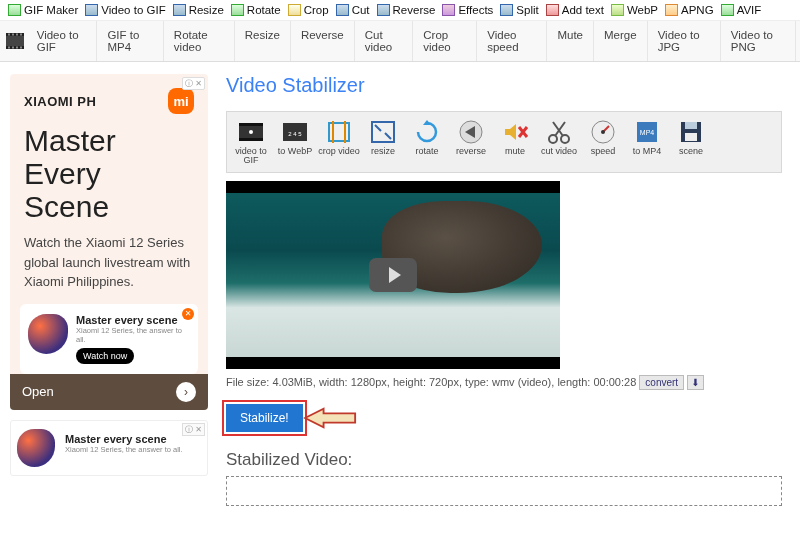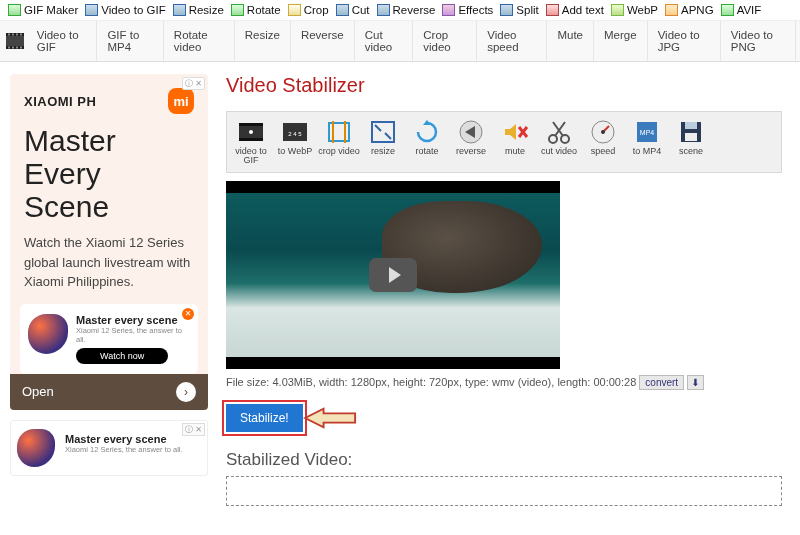--- a/index.html
+++ b/index.html
@@ -22,33 +22,33 @@
   .ad1-header { display: flex; align-items: center; justify-content: space-between; padding: 14px 14px 6px; }
   .ad1-brand { font-weight: bold; letter-spacing: 0.5px; font-size: 13px; color: #222; }
   .mi-logo { width: 26px; height: 26px; background: #ff6900; border-radius: 8px; display:flex; align-items:center; justify-content:center; color:#fff; font-size:13px; font-weight:bold; }
   .ad1-title { font-size: 30px; line-height: 1.1; padding: 4px 14px 10px; color: #222; font-weight: 500; }
   .ad1-desc { font-size: 13px; line-height: 1.5; padding: 0 14px 12px; color: #444; }
   .ad1-card { margin: 0 10px 0; background: #fff; border-radius: 6px; position: relative; padding: 10px 10px 10px 56px; min-height: 62px; }
   .ad1-card .mini-close { position: absolute; top: 4px; right: 4px; font-size:8px; color:#fff; background:#ff6900; border-radius:50%; width:12px; height:12px; display:flex; align-items:center; justify-content:center; }
   .ad1-card-title { font-size: 11px; font-weight: bold; color:#222; }
   .ad1-card-sub { font-size: 7.5px; color:#888; }
   .orb { width: 40px; height:40px; position:absolute; left:8px; top:10px; background: radial-gradient(circle at 30% 30%, #ff7043, #3d2f7e 70%); border-radius: 50% 40% 60% 50%; }
-  .watch-btn { display:inline-block; background:#000; color:#fff; border-radius:12px; padding:3px 24px; font-size:9px; margin-top:4px; }
+  .watch-btn { display:inline-block; background:#000; color:#fff; border-radius:12px; padding:3px 7px; font-size:9px; margin-top:4px; }
   .ad1-footer { background: #5e4d3f; color:#fff; display:flex; justify-content:space-between; align-items:center; padding: 8px 12px; font-size:13px; }
   .ad1-footer .arrow { width:20px; height:20px; background:#fff; border-radius:50%; display:flex; align-items:center; justify-content:center; color:#5e4d3f; font-size:12px; }
   
   .ad2 { margin-top: 10px; background:#fff; border:1px solid #eee; position:relative; border-radius:3px; padding: 6px 6px 6px 54px; min-height: 56px; overflow:hidden; }
   .ad2 .orb2 { width: 38px; height:38px; position:absolute; left:6px; top:8px; background: radial-gradient(circle at 30% 30%, #ff7043, #3d2f7e 70%); border-radius: 50% 40% 60% 50%; }
   .ad2-close { position:absolute; top:2px; right:2px; font-size:8px; color:#999; background:#fafafa; border:1px solid #ddd; padding:0 2px; }
   .ad2-title { font-size: 11px; font-weight:bold; color:#222; margin-top:6px; }
   .ad2-sub { font-size: 7.5px; color:#888; }
   
   
   .content { flex: 1; padding-right: 8px; }
-  .page-title { font-size: 20px; color: #b91c1c; font-weight: normal; margin-bottom: 14px; }
+  .page-title { font-size: 20px; color: #3b82f6; font-weight: normal; margin-bottom: 14px; }
   
   .toolbar { background: #f0f0f0; border: 1px solid #d8d8d8; display: flex; padding: 4px 2px; gap: 0; }
   .tool { width: 44px; display:flex; flex-direction:column; align-items:center; padding: 2px 1px; cursor:pointer; text-align:center; }
   .tool .ico { width: 30px; height: 28px; display:flex; align-items:center; justify-content:center; margin-bottom:1px; }
   .tool .lbl { font-size: 9px; color:#444; line-height:1.05; }
   
   .video-box { margin-top: 8px; width: 334px; height: 188px; background: #000; position: relative; overflow:hidden; }
   .video-scene { position:absolute; top:12px; left:0; right:0; bottom:12px; background: linear-gradient(to bottom, #0d5a5d 0%, #0a4a4f 35%, #1e6e6a 55%, #d9e6e4 70%, #c8d6d4 100%); }
   .rock { position:absolute; top:8px; right:18px; width:160px; height:92px; background: radial-gradient(ellipse at 40% 40%, #5a5046, #2d2720); border-radius: 40% 50% 55% 45%; }
   .play-btn { position:absolute; top:50%; left:50%; transform:translate(-50%,-50%); width:48px; height:34px; background:#555; border-radius:7px; display:flex; align-items:center; justify-content:center; }

